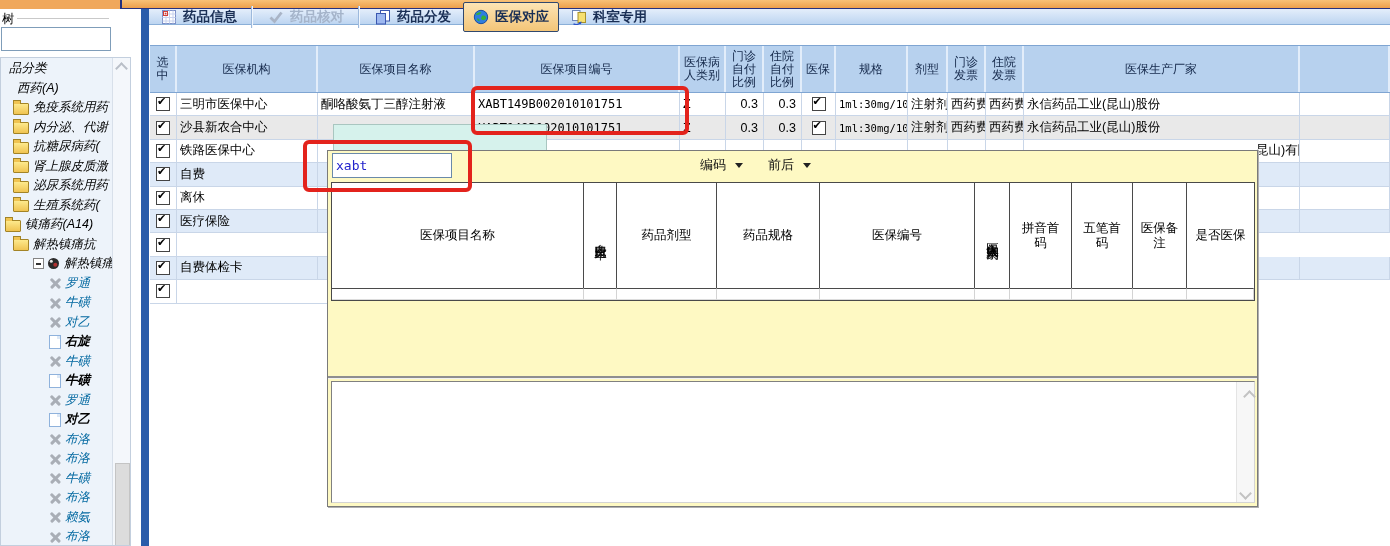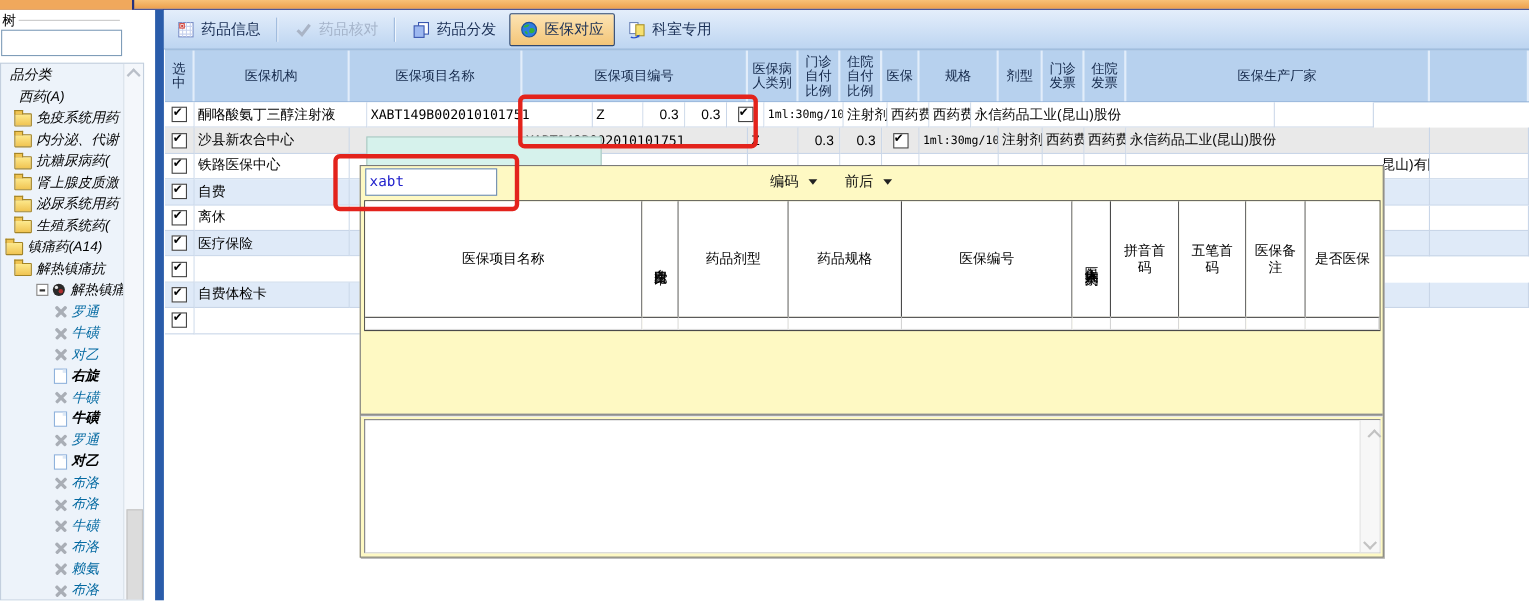--- a/index.html
+++ b/index.html
@@ -38,23 +38,23 @@
             align-items:center;justify-content:center;flex:0 0 auto;margin-right:3px;}
   .expander::after{content:"";width:5px;height:1.5px;background:#333;}
   .tree-scroll{position:absolute;right:0;top:0;width:17px;height:100%;background:#f4f7fb;
                border-left:1px solid #d8e0ea;}
   .tree-thumb{position:absolute;left:2px;top:405px;width:13px;height:82px;background:#dcdcdc;border:1px solid #c4c4c4;}
   .chev{display:inline-block;width:7px;height:7px;border-left:2px solid #b9bfc8;border-top:2px solid #b9bfc8;}
   .chev.up{transform:rotate(45deg);margin:6px 0 0 4px;}
   .chev.down{transform:rotate(225deg);}
   .blue-divider{position:absolute;left:141px;top:9px;width:8px;height:537px;background:#2a5caa;}
   
-  .toolbar{position:absolute;left:149px;top:9px;width:1241px;height:36px;
+  .toolbar{position:absolute;left:149px;top:9px;width:1241px;height:16px;
            background:linear-gradient(#e4eefb,#bdd5f1);border-bottom:1px solid #8aafd8;
-           display:flex;align-items:center;box-sizing:border-box;}
+           display:flex;align-items:center;box-sizing:border-box;font-weight:bold;}
   .tb-btn{display:flex;align-items:center;gap:6px;height:28px;padding:0 9px;margin-left:2px;
           font-size:13.5px;color:#1a2f55;border:1px solid transparent;border-radius:2px;cursor:default;}
   .tb-btn.active{background:linear-gradient(#fde4b4,#f3c578);border:1px solid #30486e;}
   .tb-btn.disabled{color:#a5b4ca;}
   .tb-sep{width:1px;height:22px;background:#9db9dc;margin:0 4px;box-shadow:1px 0 0 #f0f6fd;}
   .tb-ic{width:16px;height:16px;flex:0 0 auto;display:flex;}
   
   .main-table{position:absolute;left:150px;top:45px;width:1240px;z-index:1;}
   .hrow{display:flex;height:48px;border-top:1px solid #7fa5d2;border-bottom:1px solid #7fa5d2;box-sizing:border-box;}
   .hcell{background:#b7d1ee;display:flex;align-items:center;justify-content:center;text-align:center;
@@ -314,20 +314,21 @@
         <div class="hcell" style="width: 38px;">住院
 发票</div>
         <div class="hcell" style="width: 276px;">医保生产厂家</div>
         <div class="hcell" style="width: 90px;"></div>
       </div>
     <div id="main-body">
         <div class="brow">
           <div class="cell bg-white ctr" style="width: 27px;">
             <span class="cb checked"></span>
           </div>
+          <div class="cell bg-white" style="width: 141px;">三明市医保中心</div>
           <div class="cell bg-white" style="width: 157px;">酮咯酸氨丁三醇注射液</div>
           <div class="cell bg-white code-font" style="width: 205px;">XABT149B002010101751</div>
           <div class="cell bg-white" style="width: 46px;">Z</div>
           <div class="cell bg-white num" style="width: 38px;">0.3</div>
           <div class="cell bg-white num" style="width: 38px;">0.3</div>
           <div class="cell bg-white ctr" style="width: 34px;">
             <span class="cb checked"></span>
           </div>
           <div class="cell bg-white mono" style="width: 72px;">1ml:30mg/10</div>
           <div class="cell bg-white" style="width: 40px;">注射剂</div>

